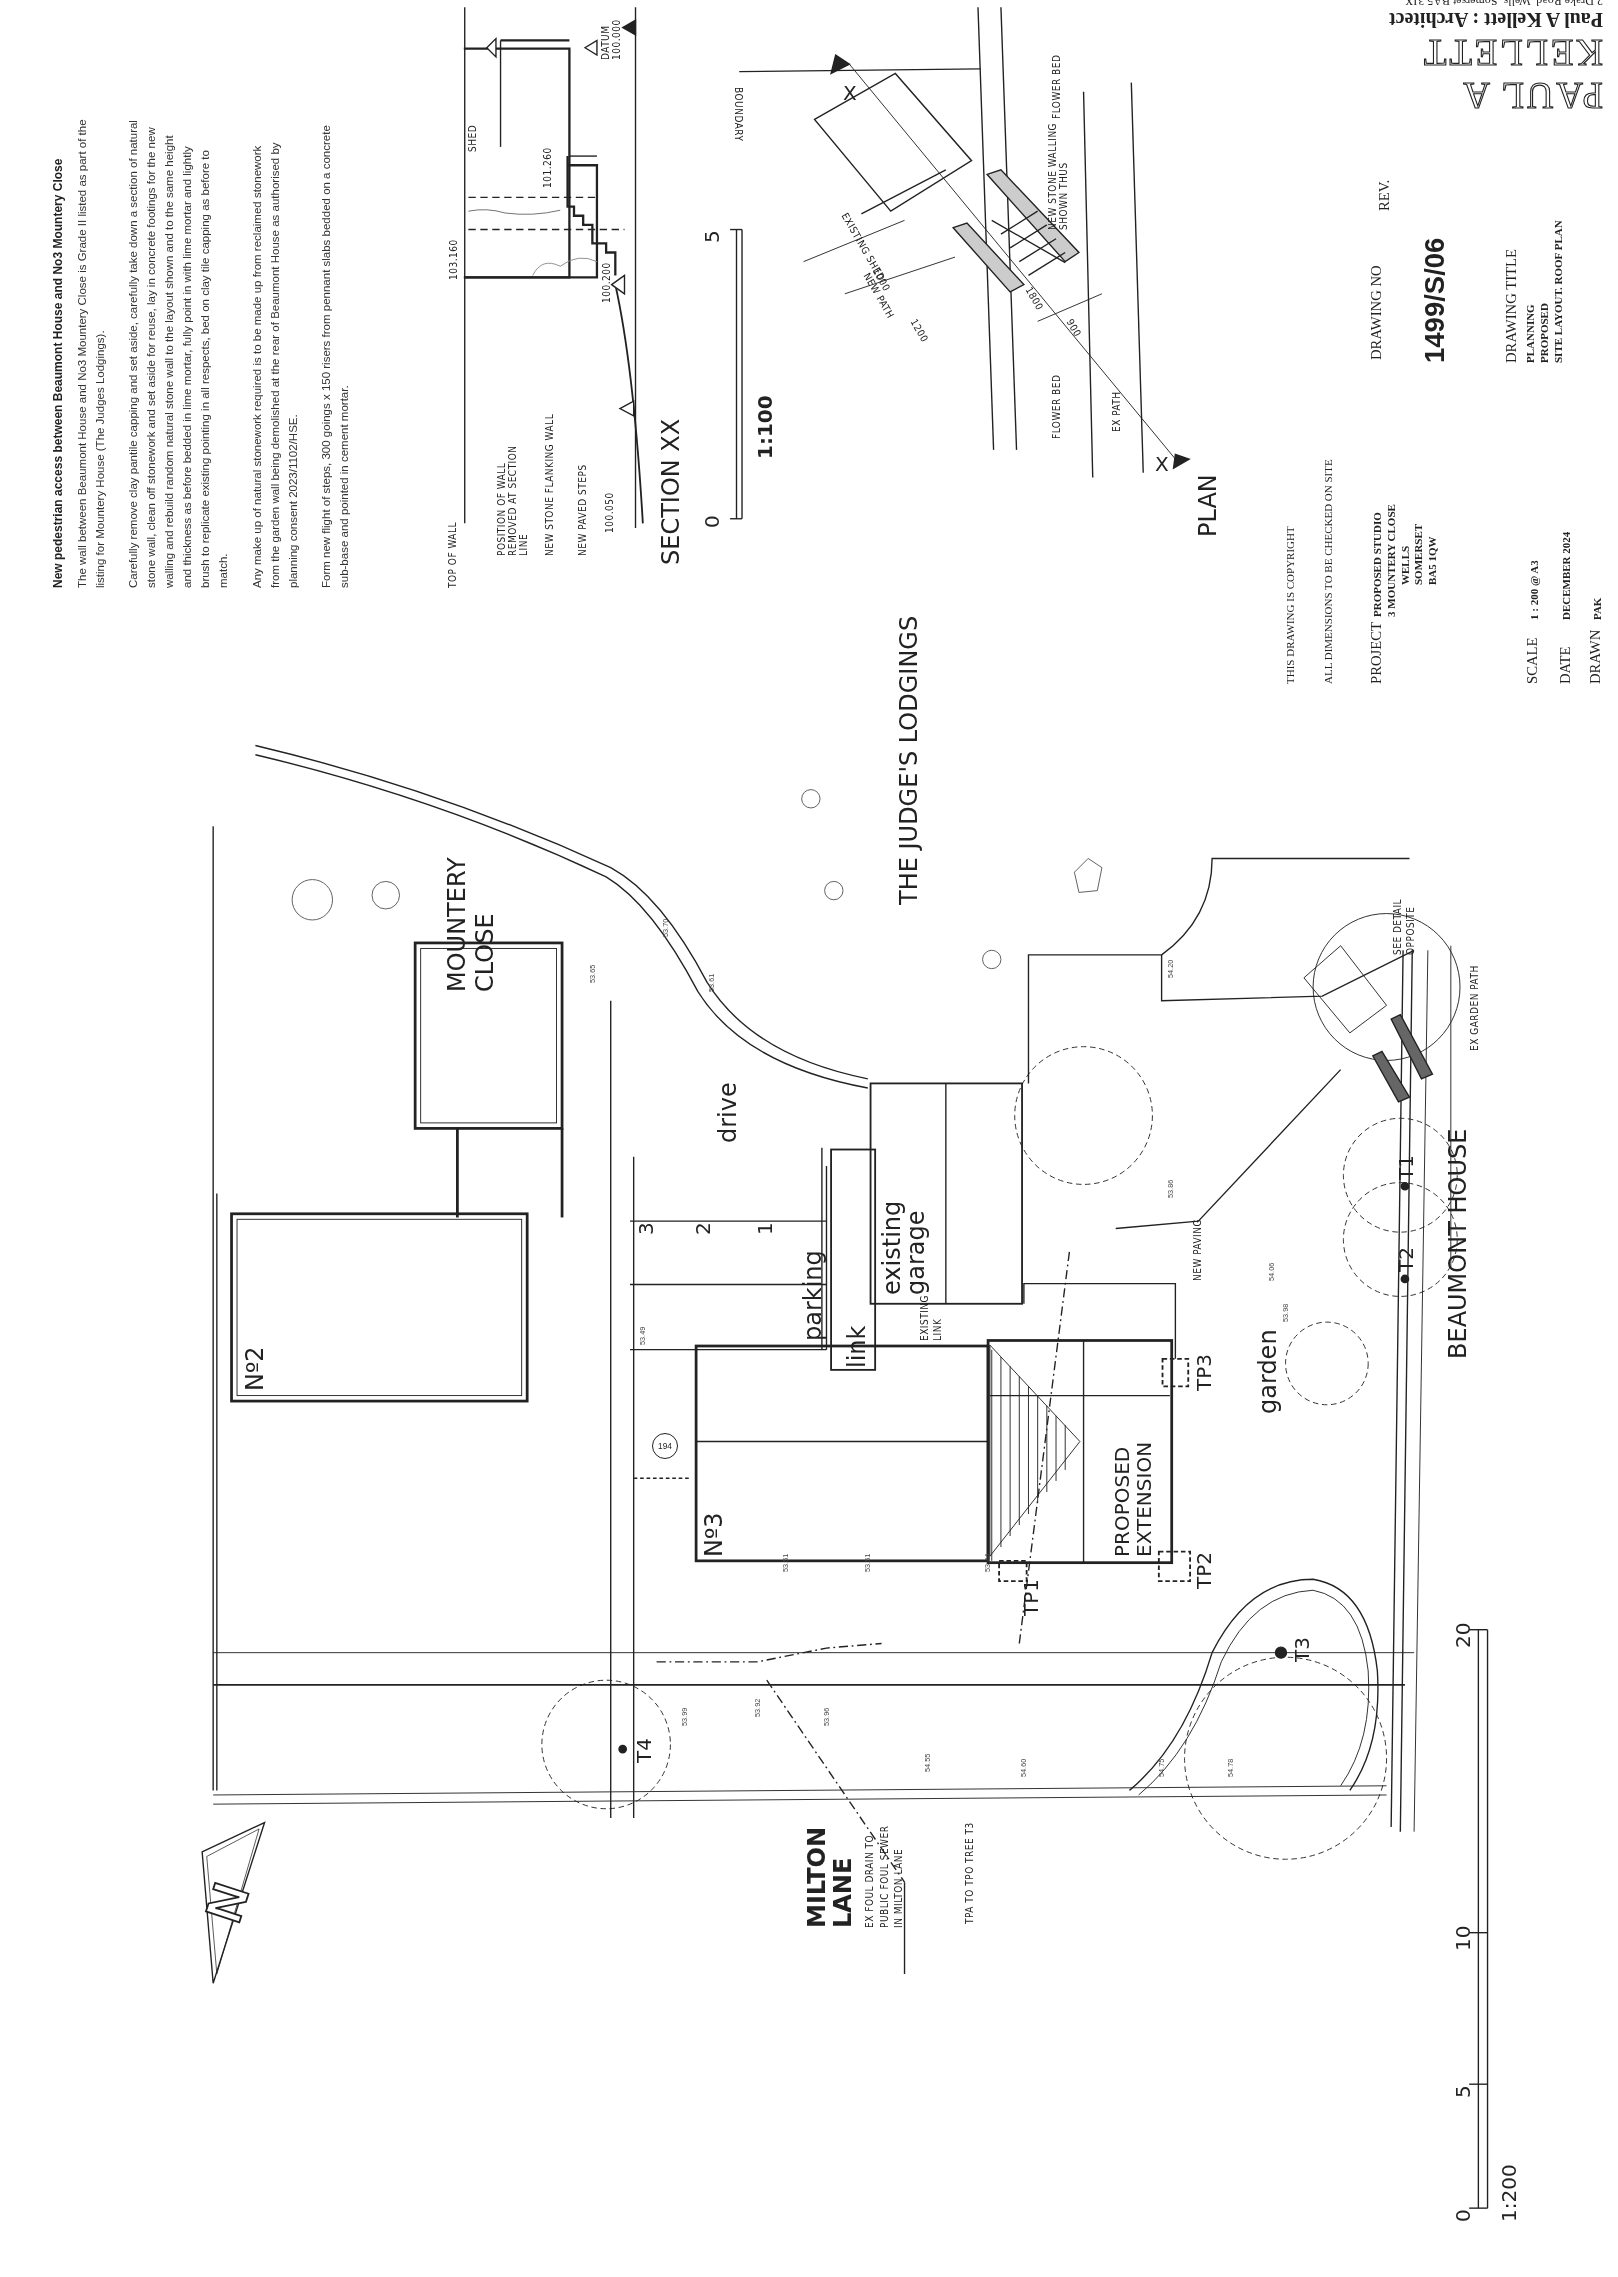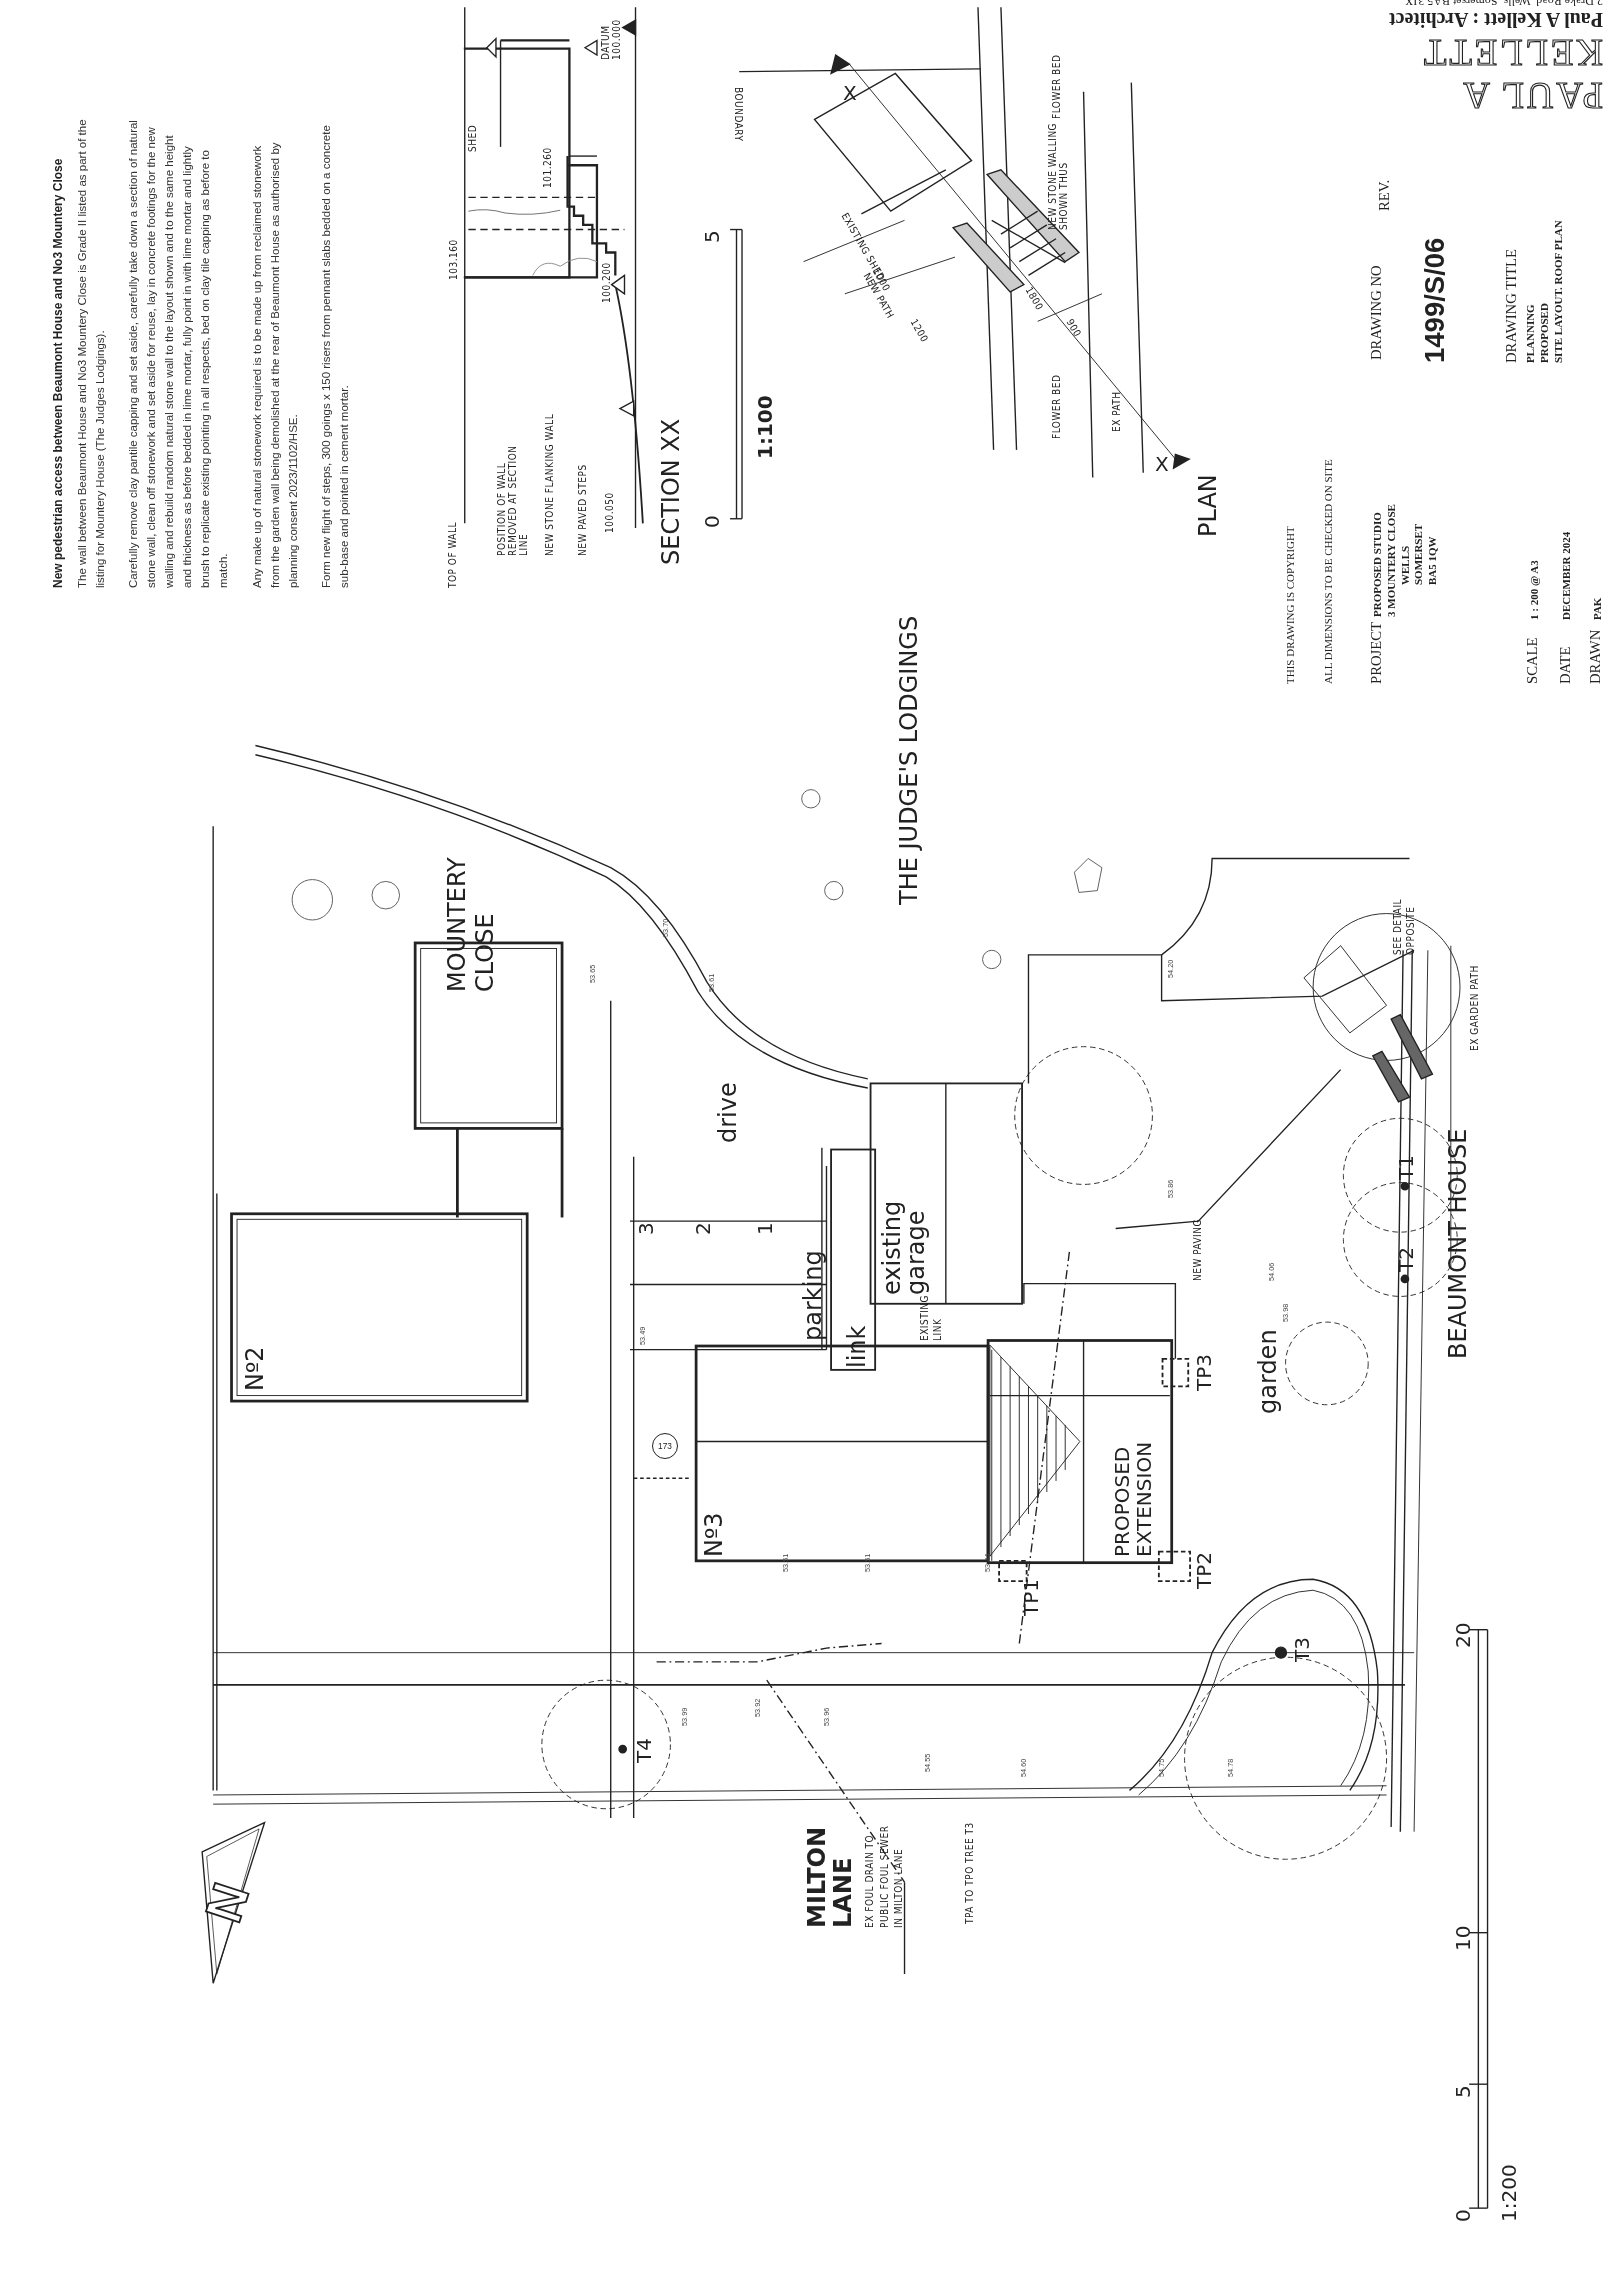--- a/index.html
+++ b/index.html
@@ -342,21 +342,21 @@
   <div class="rot hand" style="left:1391px;top:955px;line-height:13px;">
     <div>SEE DETAIL</div>
     <div>OPPOSITE</div>
   </div>
   <div class="rot hand" style="left:1469px;top:1051px;">EX GARDEN PATH</div>
 
   <div class="rot label-md" style="left:634px;top:1235px;">3</div>
   <div class="rot label-md" style="left:691px;top:1235px;">2</div>
   <div class="rot label-md" style="left:753px;top:1235px;">1</div>
 
-  <div class="abs" style="left:652px;top:1433px;width:24px;height:24px;border:0.9px solid #222;border-radius:50%;font-size:8.3px;text-align:center;line-height:24px;">173</div>
+  <div class="abs" style="left:652px;top:1433px;width:24px;height:24px;border:0.9px solid #222;border-radius:50%;font-size:8.3px;text-align:center;line-height:24px;">194</div>
 
   <div class="rot label-md" style="left:1394px;top:1180px;">T1</div>
   <div class="rot label-md" style="left:1394px;top:1272px;">T2</div>
   <div class="rot label-md" style="left:1290px;top:1662px;">T3</div>
   <div class="rot label-md" style="left:632px;top:1763px;">T4</div>
 
   <div class="rot label-md" style="left:1019px;top:1616px;">TP1</div>
   <div class="rot label-md" style="left:1192px;top:1589px;">TP2</div>
   <div class="rot label-md" style="left:1192px;top:1391px;">TP3</div>
 

